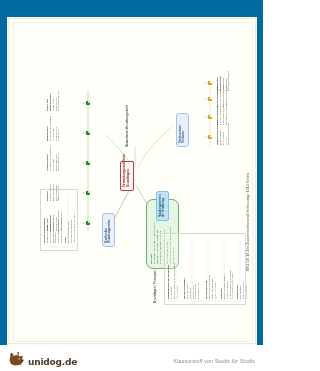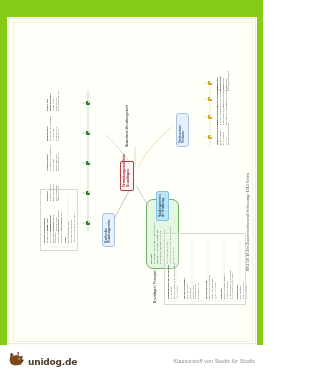--- a/index.html
+++ b/index.html
@@ -6,21 +6,21 @@
   html, body {
     margin: 0; padding: 0;
     width: 263px; height: 371px;
     background: #ffffff;
     font-family: "Liberation Sans", sans-serif;
     overflow: hidden;
   }
   #page {
     position: relative;
     width: 263px; height: 371px;
-    background: #84cc16;
+    background: #0369a1;
   }
   
   .sheet {
     position: absolute;
     left: 8px; top: 18px;
     width: 248px; height: 326px;
     background: #fffff4;
     border: 1px solid #ecece0;
     box-shadow: 0 0 0 1px #fafaf2;
   }

